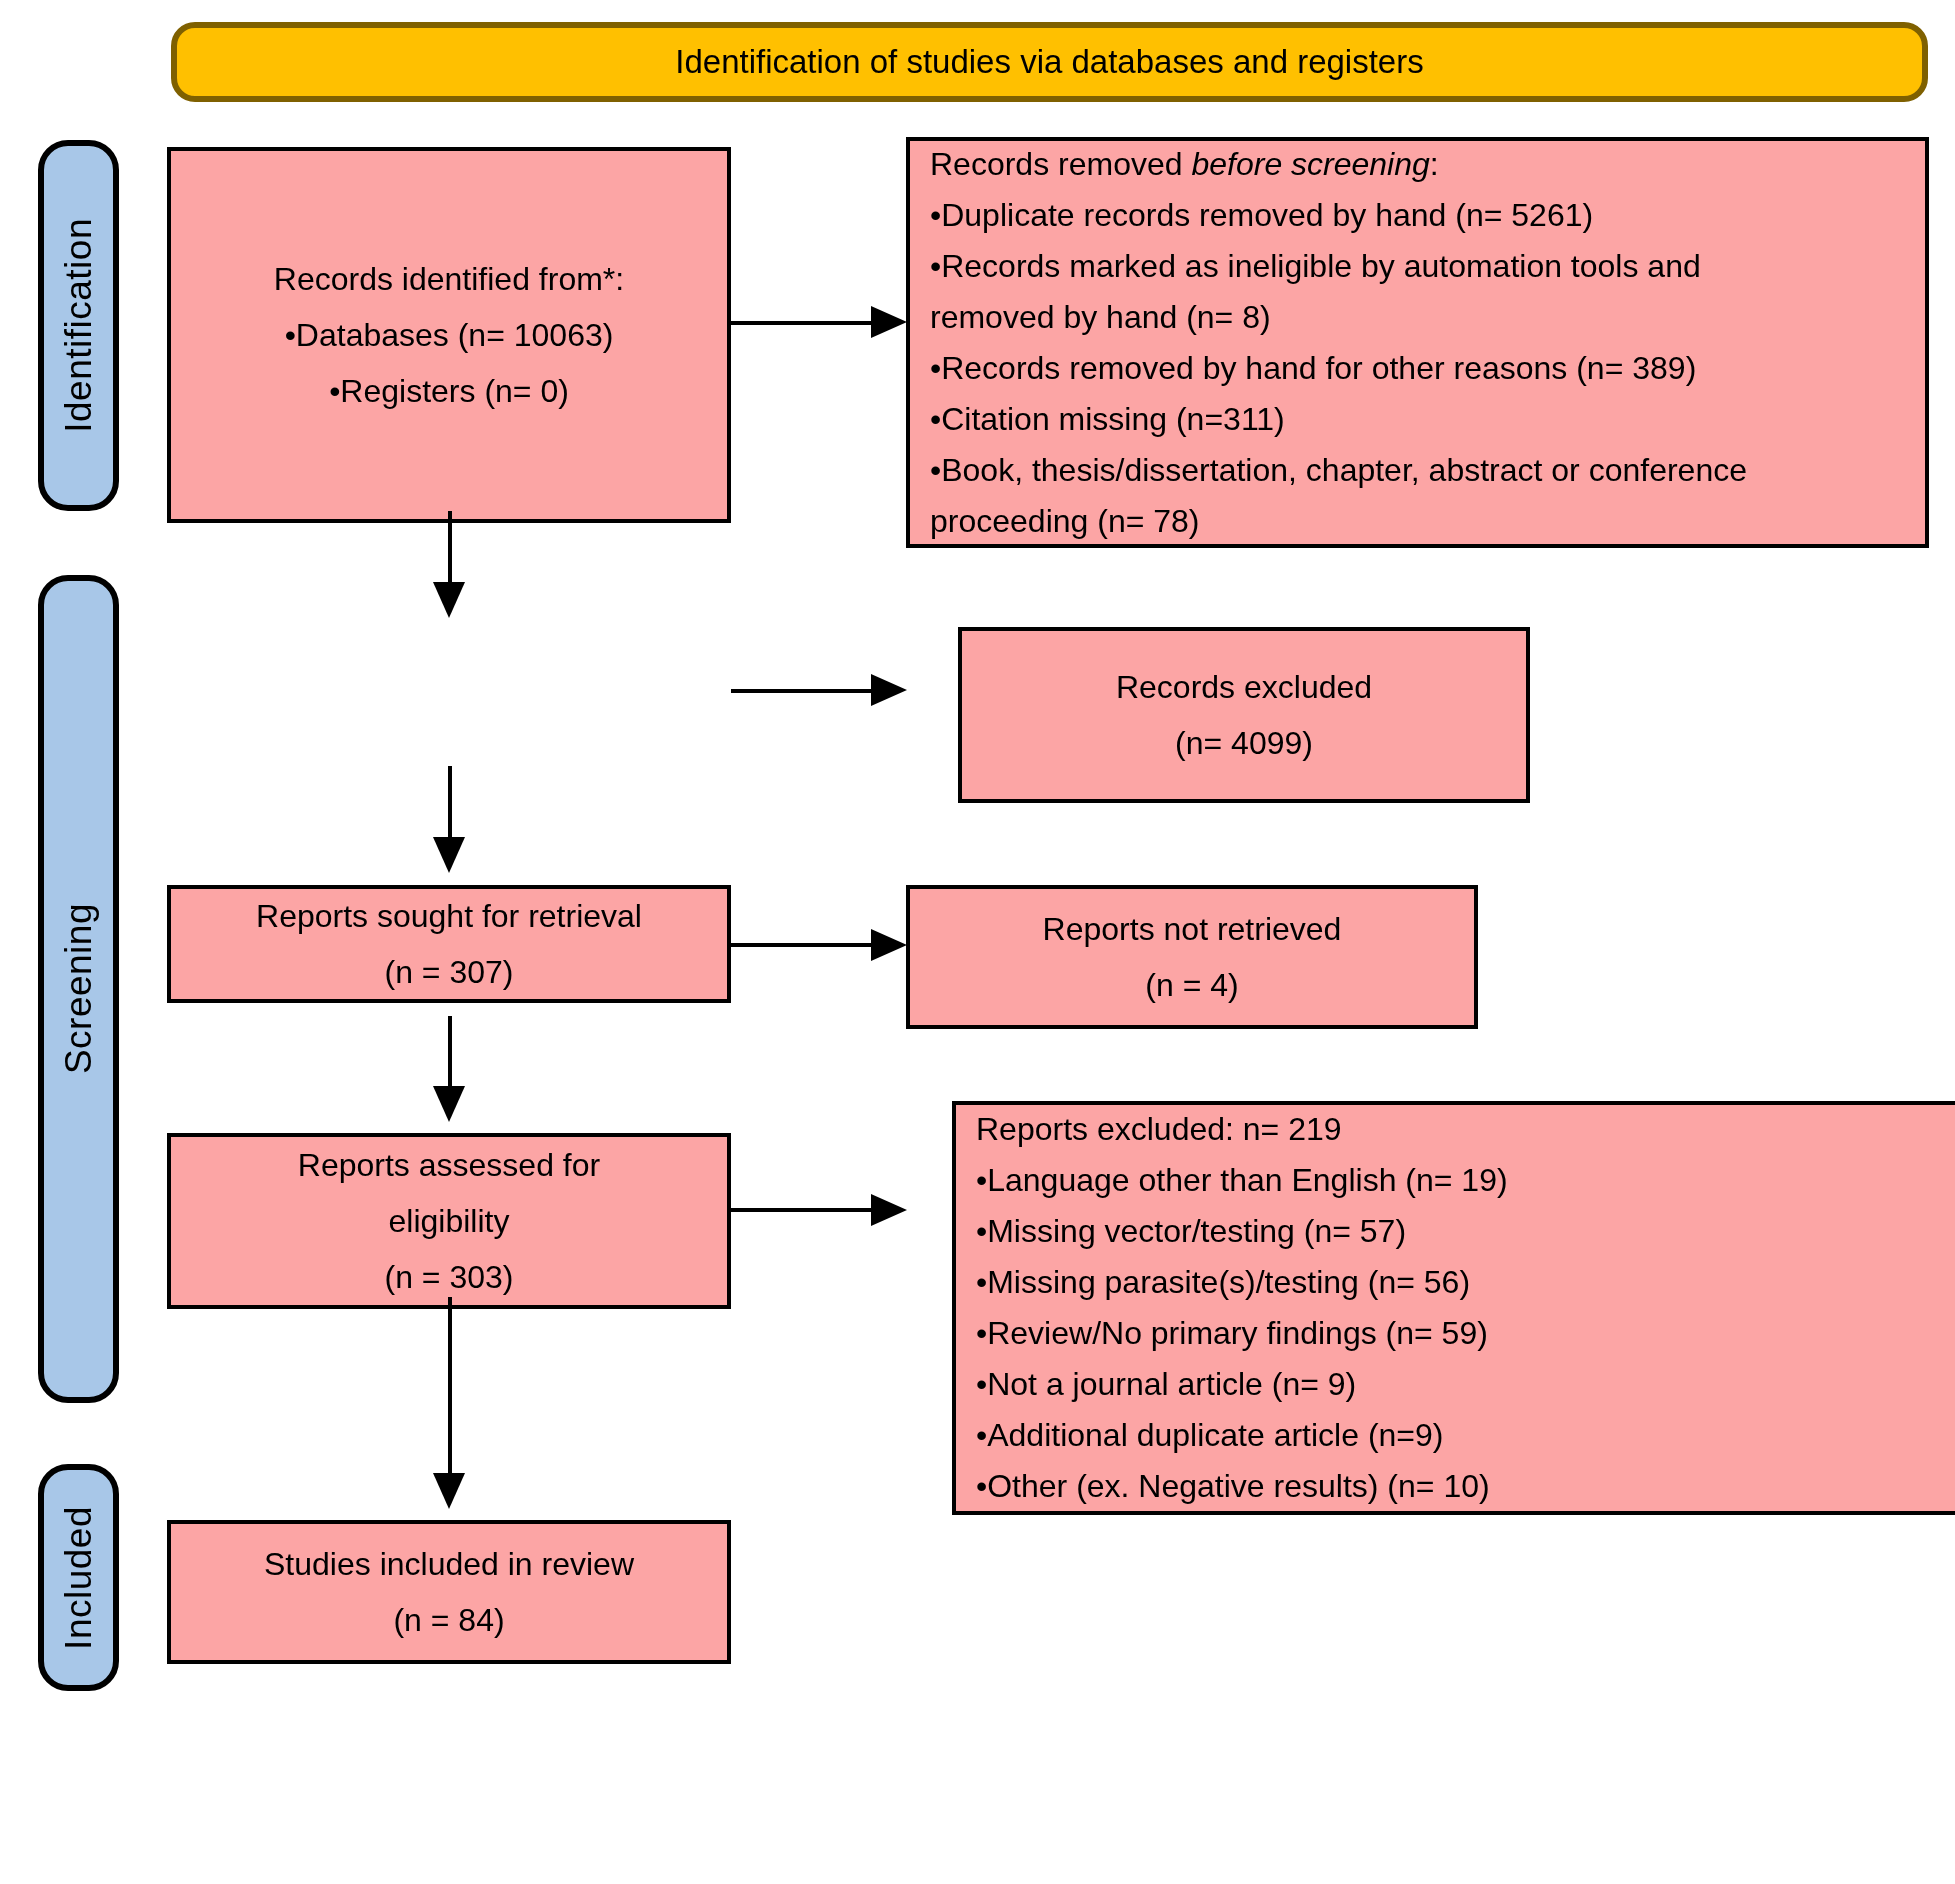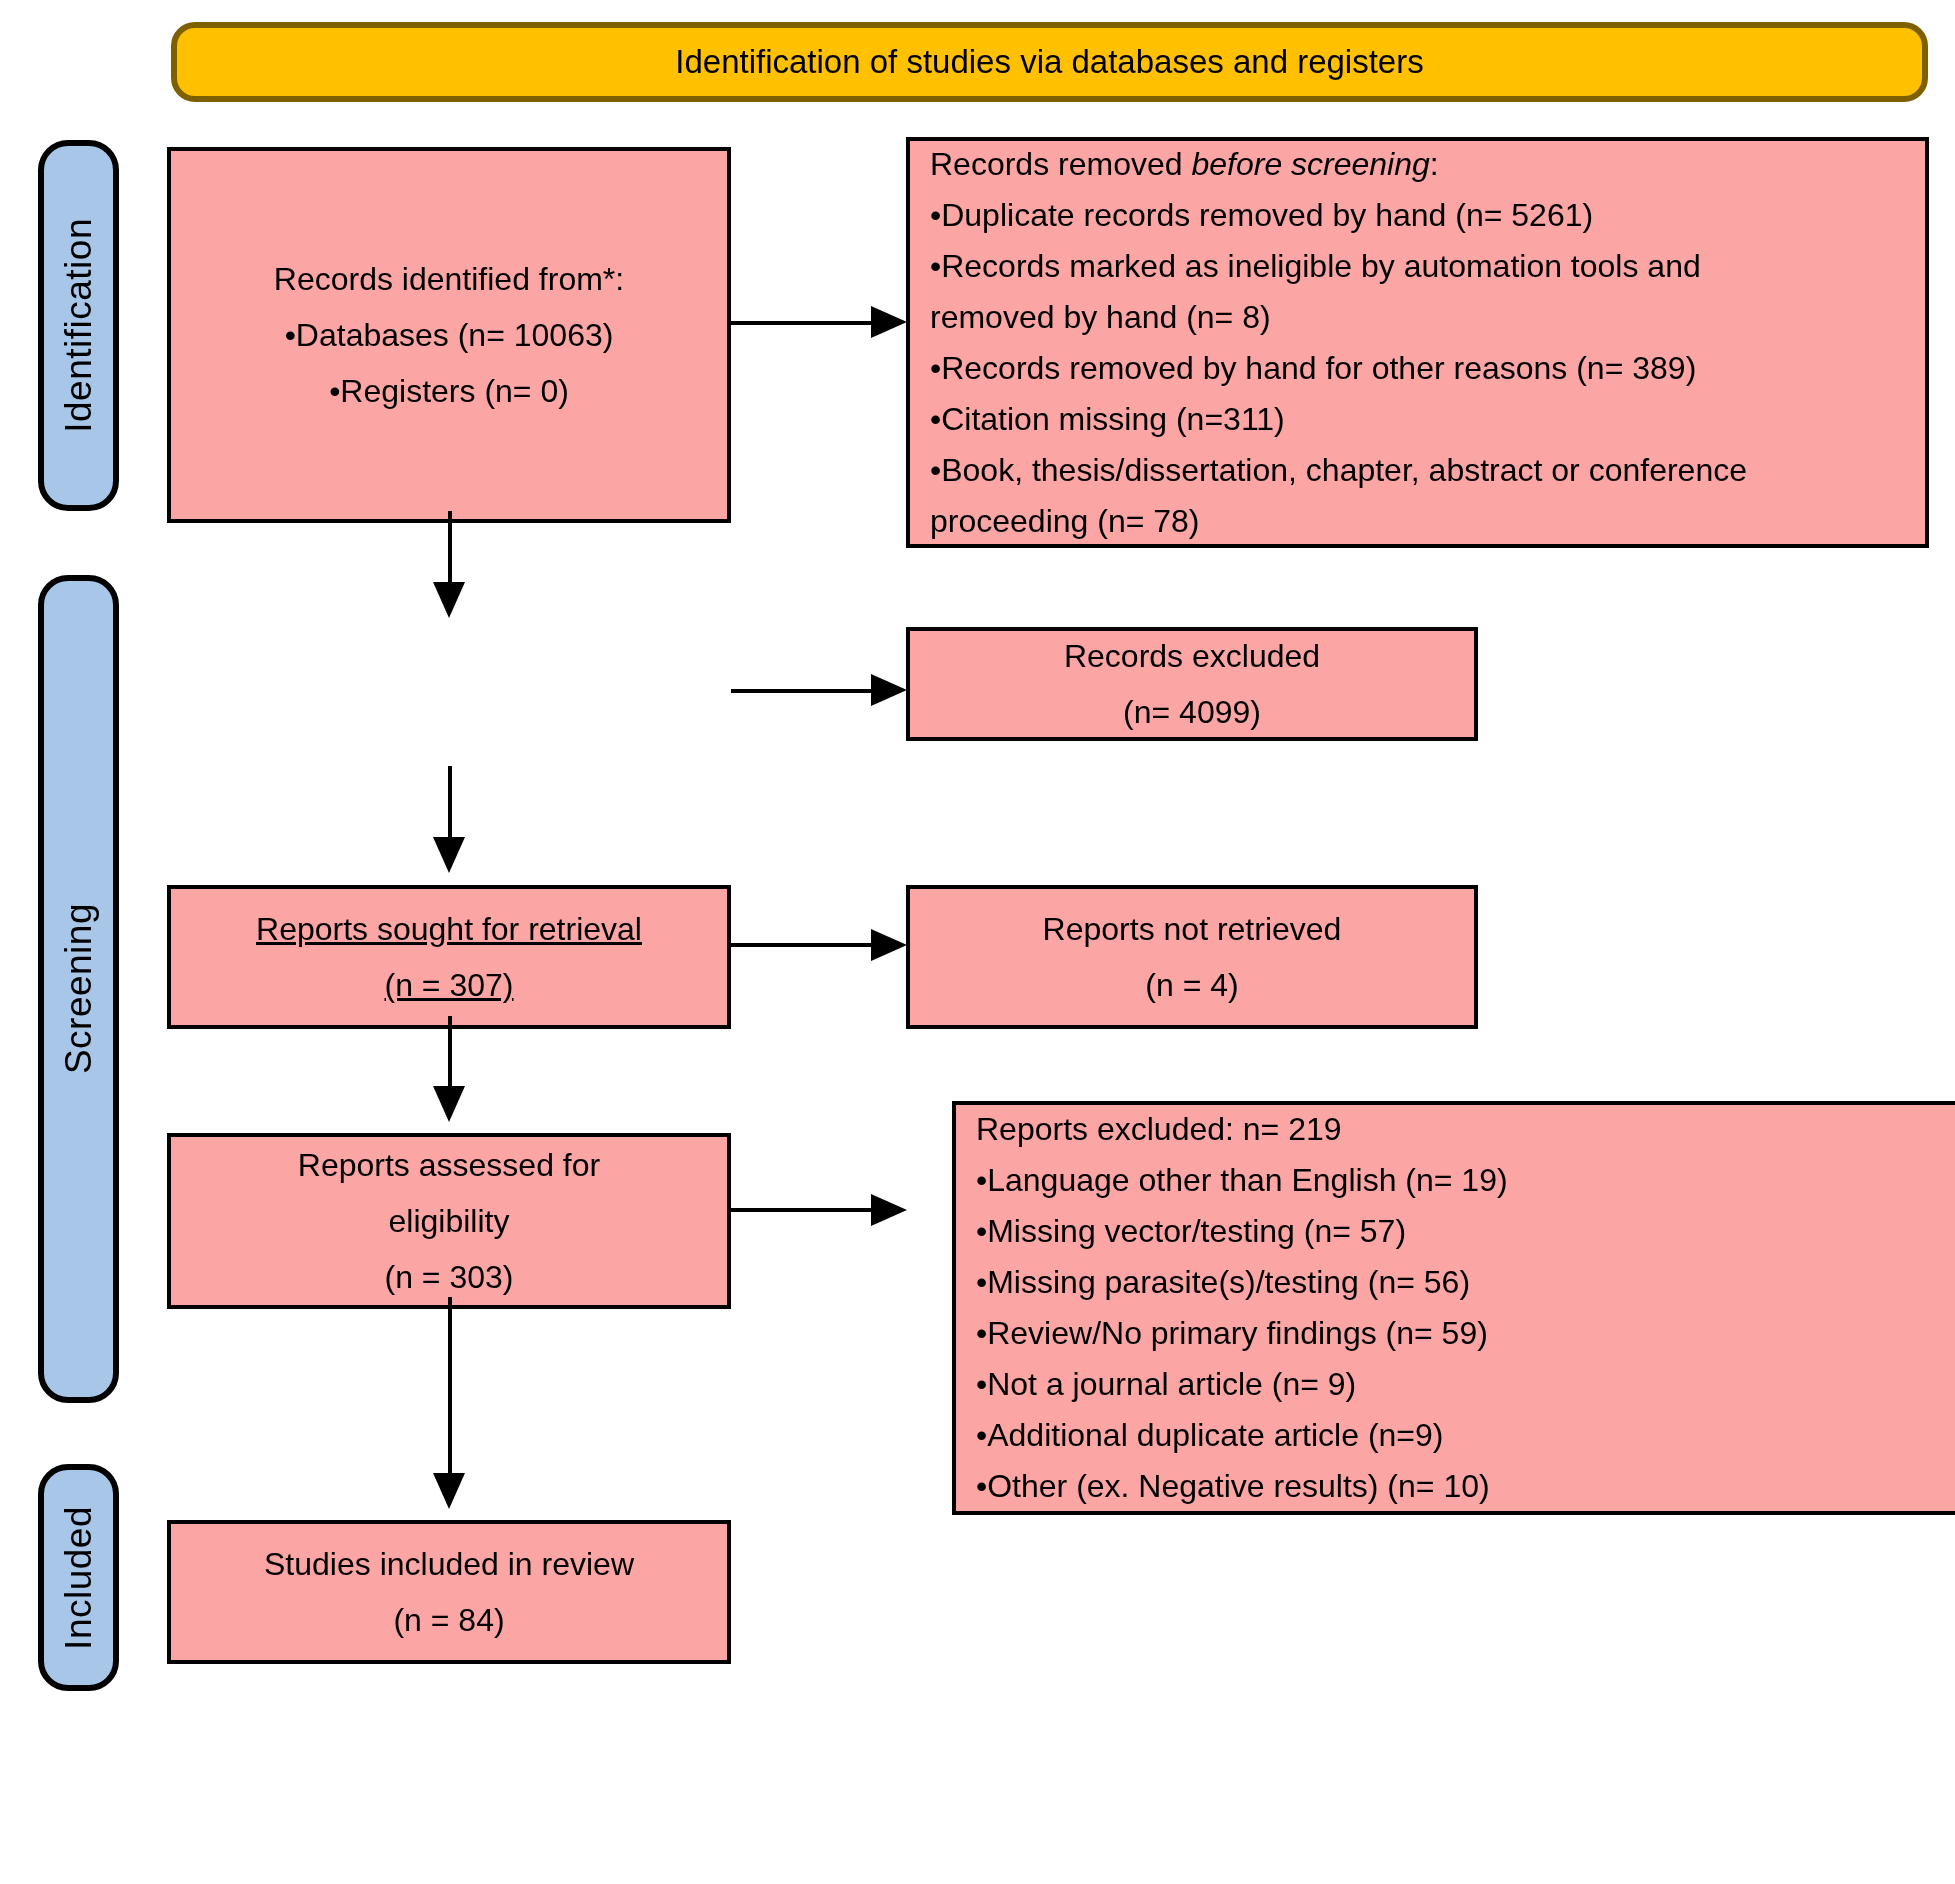--- a/index.html
+++ b/index.html
@@ -55,22 +55,22 @@
     display: flex; flex-direction: column;
     justify-content: center;
     font-size: 32px;
   }
   .fbox.center { align-items: center; text-align: center; line-height: 56px; margin-top: 12px; }
   .fbox.left   { align-items: flex-start; text-align: left; padding: 10px 30px 10px 20px; line-height: 51px; }
 
   .box-identified     { left: 167px; top: 135px;  width: 564px; height: 376px; line-height: 72px; }
   .box-removed        { left: 906px; top: 137px; width: 1023px; height: 411px; }
   .box-screened       { left: 167px; top: 617px; width: 564px; height: 149px; }
-  .box-excluded       { left: 906px; top: 615px; width: 572px; height: 114px; }
-  .box-sought         { left: 167px; top: 873px; width: 564px; height: 144px; text-decoration: underline; }
+  .box-excluded       { left: 958px; top: 615px; width: 572px; height: 176px; }
+  .box-sought         { left: 167px; top: 873px; width: 564px; height: 118px; }
   .box-not-retrieved  { left: 906px; top: 873px; width: 572px; height: 144px; }
   .box-assessed       { left: 167px; top: 1121px; width: 564px; height: 176px; line-height: 57px; }
   .box-rep-excluded   { left: 906px; top: 1101px; width: 1023px; height: 414px; margin-left: 46px; }
   .box-included       { left: 167px; top: 1508px; width: 564px; height: 144px; }
 
   .fbox .line { white-space: pre-line; }
   .italic { font-style: italic; }
 
   
   .hline { position: absolute; height: 3.5px; background: #000; }

